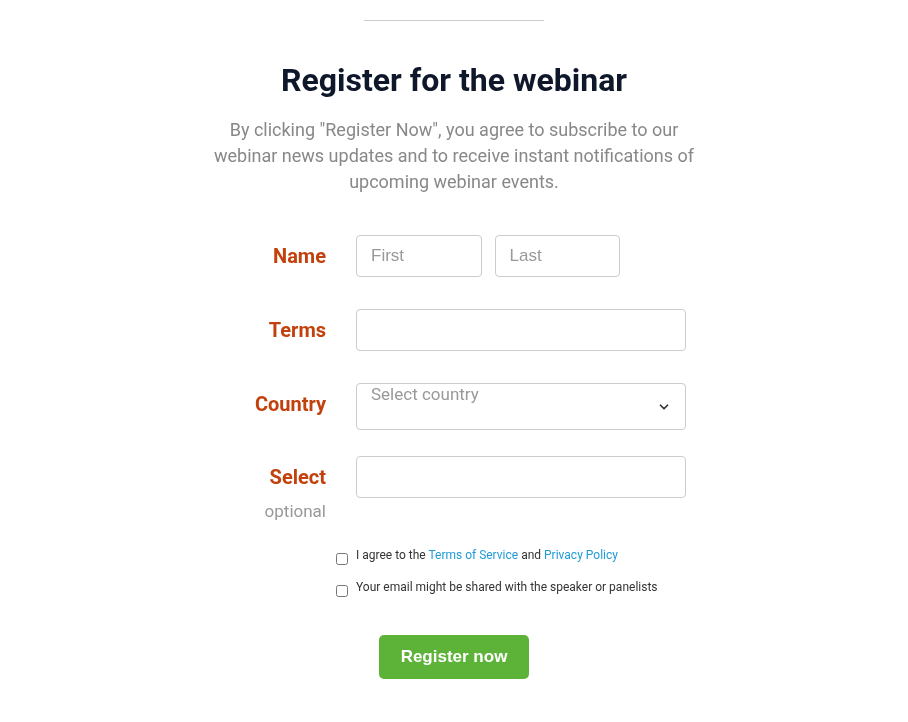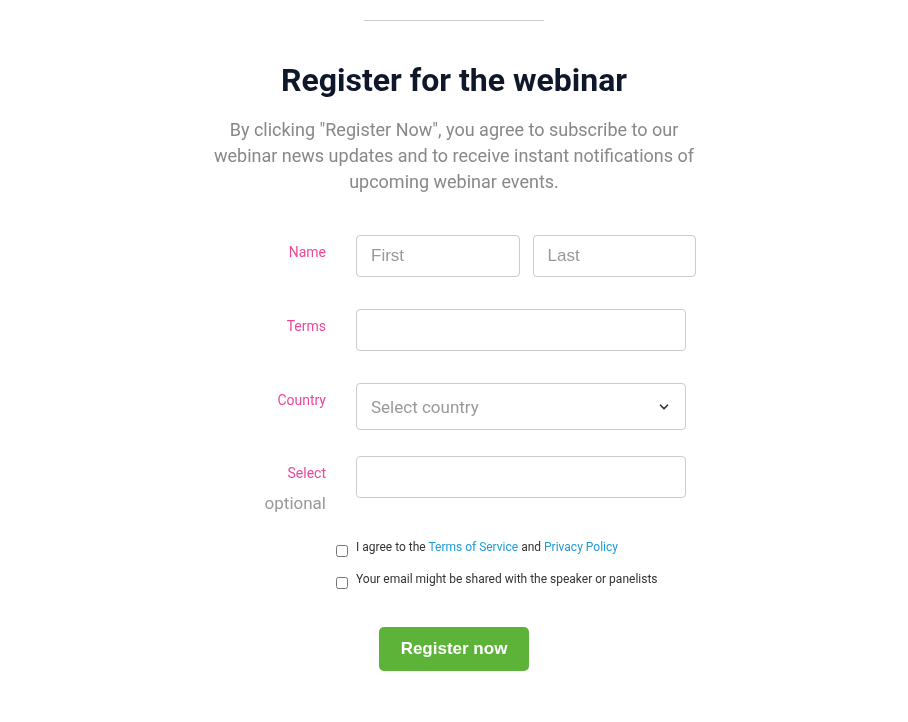--- a/index.html
+++ b/index.html
@@ -49,32 +49,32 @@
       align-items: flex-start;
       margin-bottom: 32px;
     }
     .label-col {
       width: 162px;
       text-align: right;
       padding-right: 30px;
       padding-top: 9px;
     }
     .label-main {
-      font-size: 14px;
-      font-weight: 400;
-      color: #ec4899;
+      font-size: 20px;
+      font-weight: 700;
+      color: #c2410c;
     }
     .label-sub {
       font-size: 17px;
       font-weight: 400;
       color: #999;
       margin-top: 12px;
     }
     .field-col {
-      width: 340px;
+      width: 264px;
       display: flex;
       gap: 13px;
     }
     .field-col-full {
       width: 330px;
     }
     input.text-input {
       height: 42px;
       border: 1px solid #ccc;
       border-radius: 4px;
@@ -100,21 +100,21 @@
     .select-input {
       height: 47px;
       width: 100%;
       border: 1px solid #ccc;
       border-radius: 4px;
       padding: 0 40px 0 14px;
       font-size: 17px;
       color: #999;
       background: #fff;
       display: flex;
-      align-items: center;
+      align-items: flex-start;
       cursor: pointer;
     }
     .chevron {
       position: absolute;
       right: 15px;
       top: 50%;
       transform: translateY(-50%);
       pointer-events: none;
     }
     .chevron svg {

